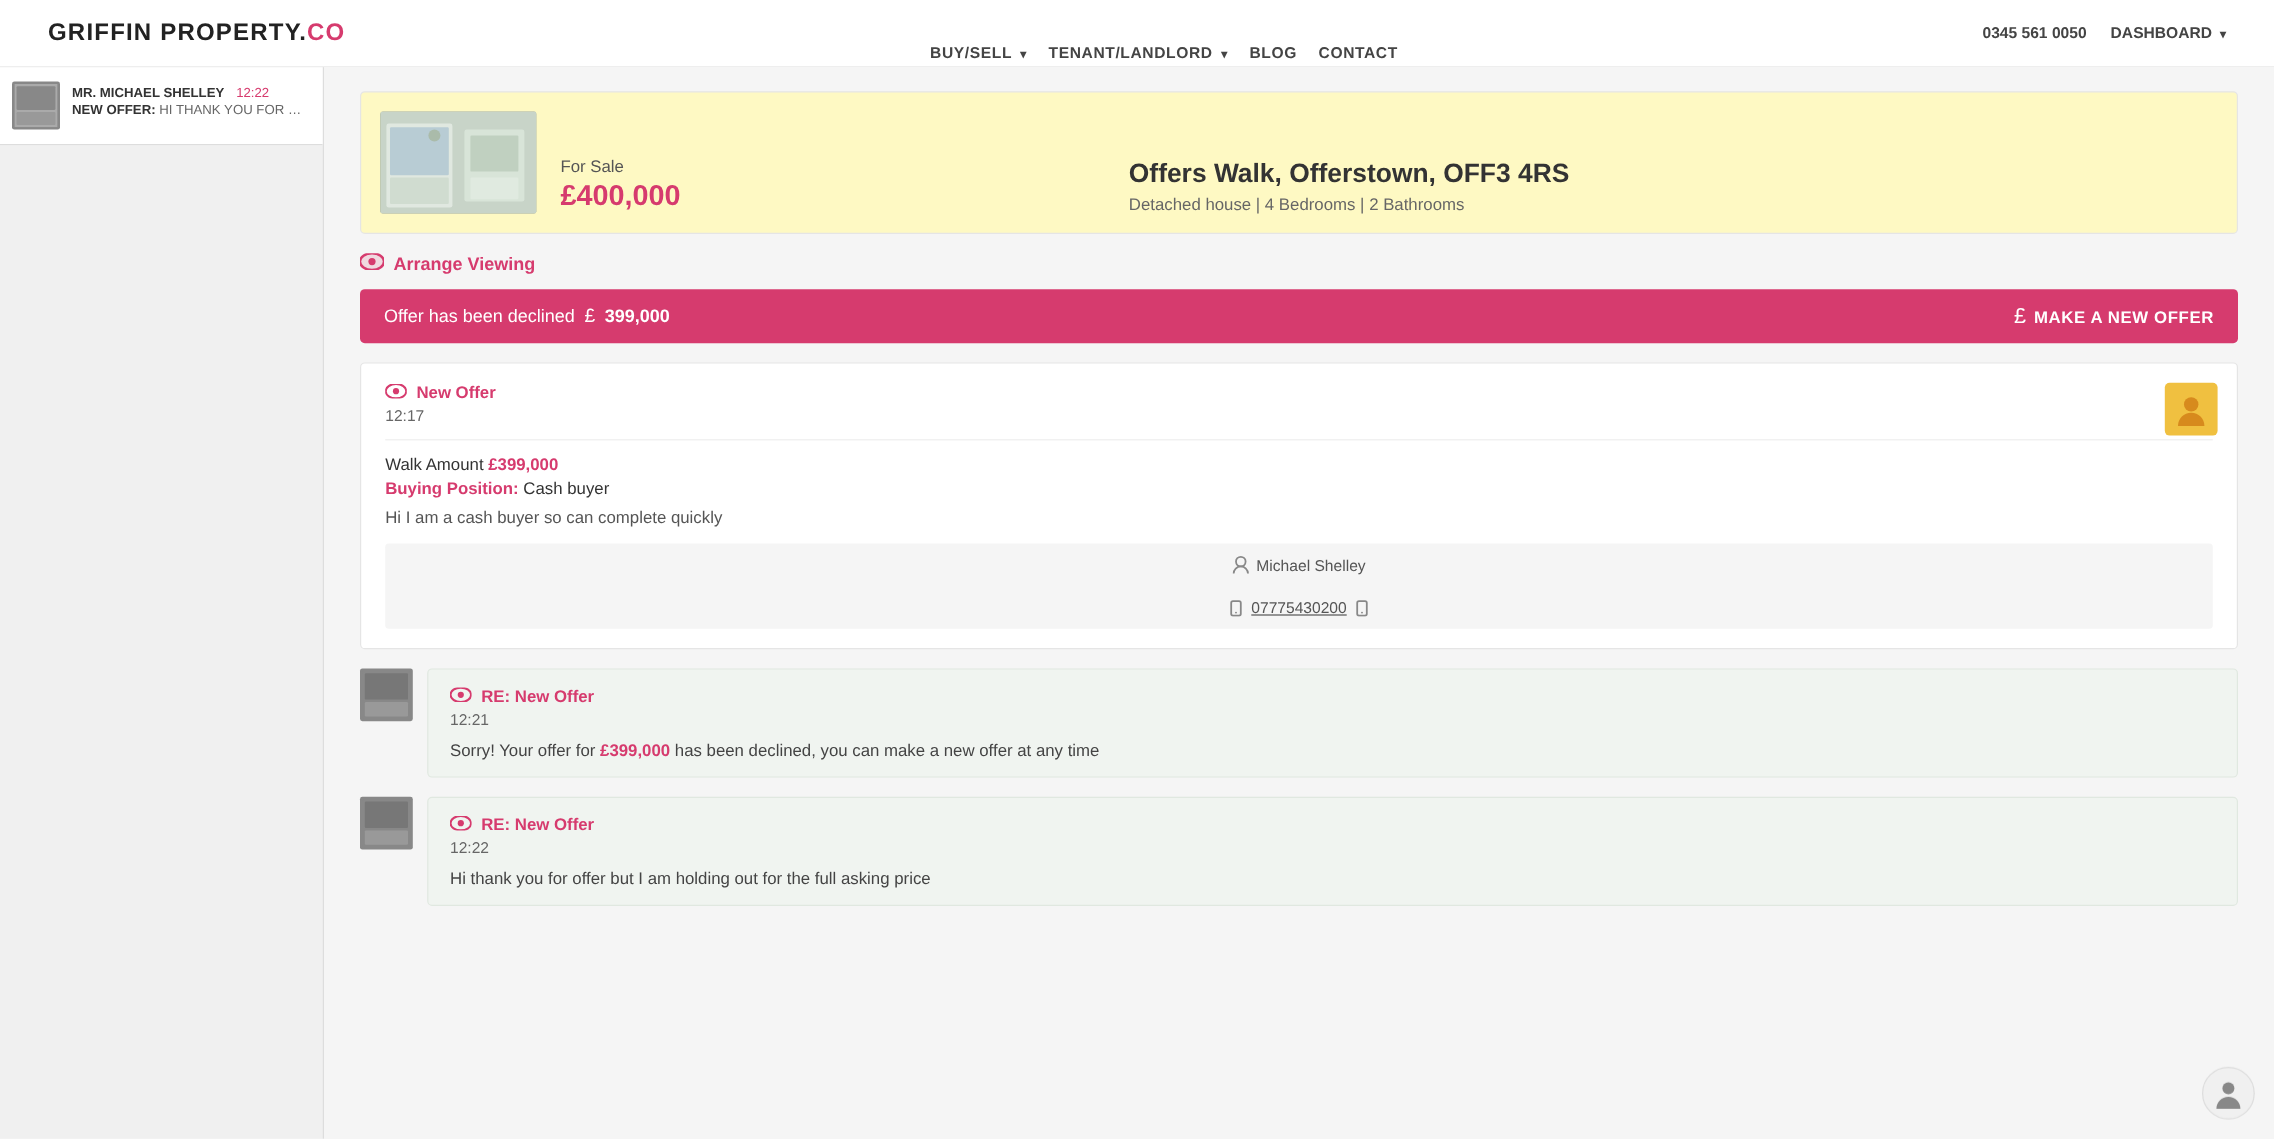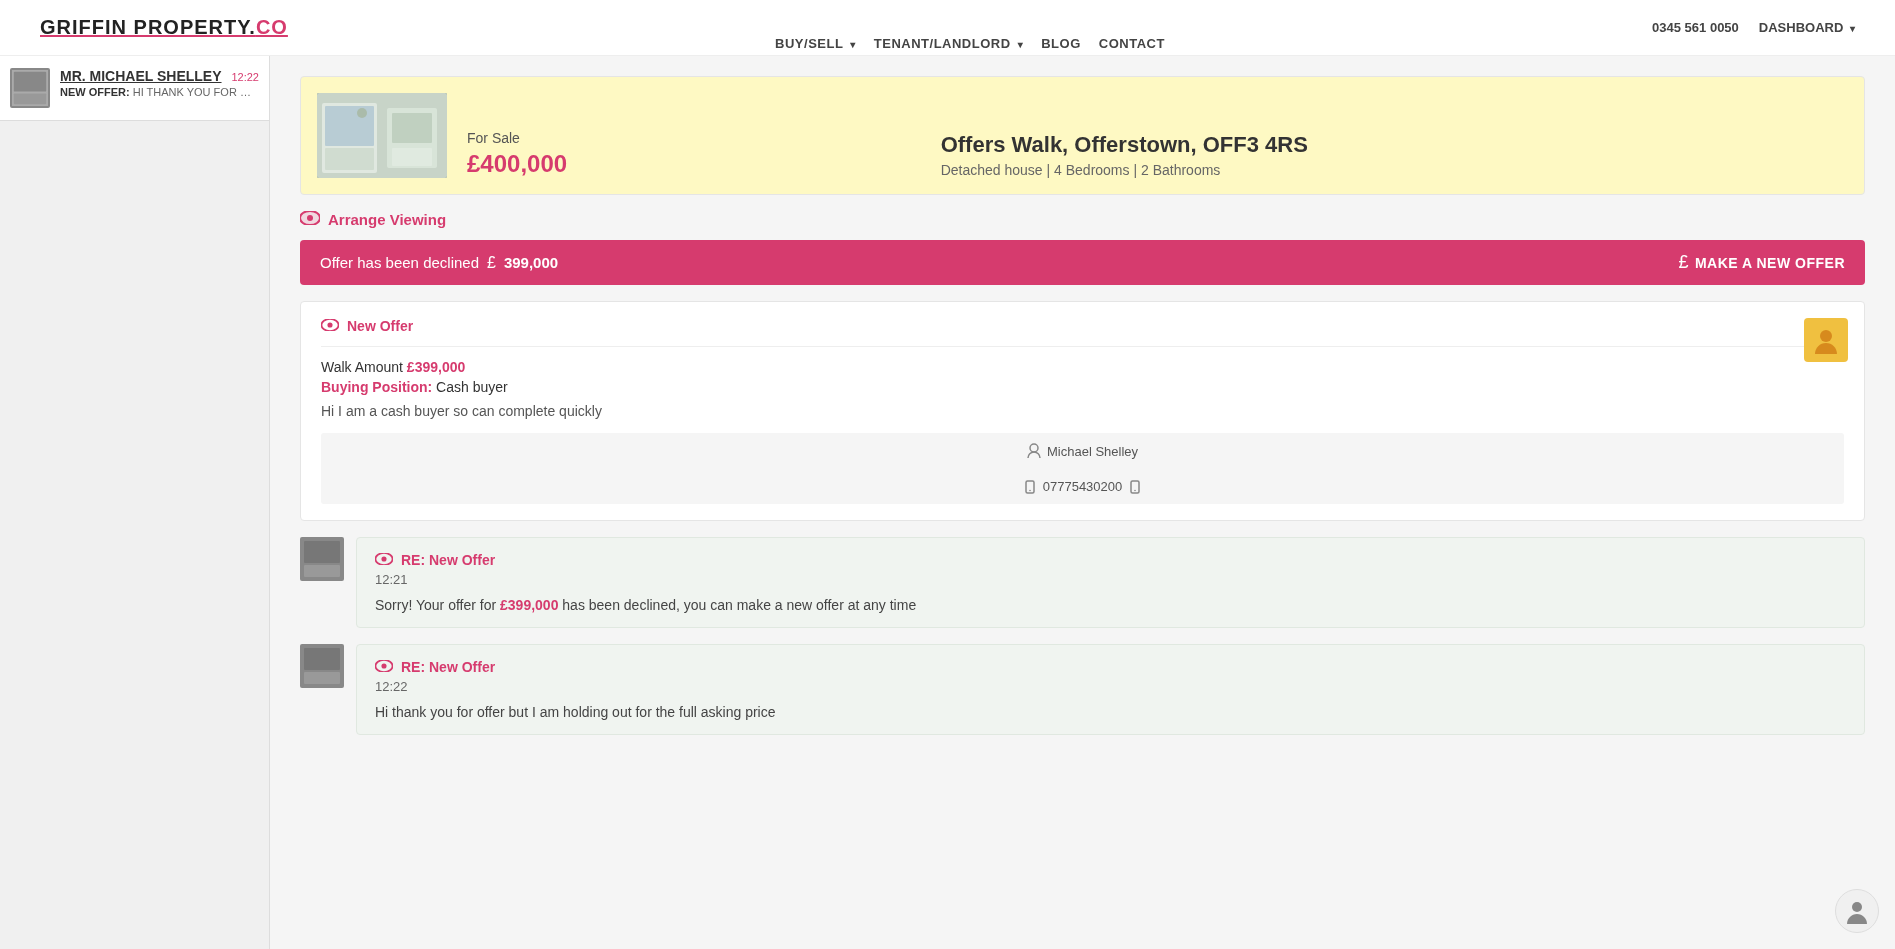--- a/index.html
+++ b/index.html
@@ -14,21 +14,20 @@
       padding: 0 40px;
       height: 56px;
       justify-content: space-between;
     }
     .navbar-logo {
       font-size: 20px;
       font-weight: bold;
       color: #d63b6e;
       letter-spacing: 1px;
       text-transform: uppercase;
-      text-decoration: underline;
     }
     .navbar-logo span { color: #222; }
     .navbar-links {
       display: flex;
       gap: 18px;
       align-items: flex-start;
       margin-top: 32px;
     }
     .navbar-links a {
       text-decoration: none;
@@ -86,24 +85,23 @@
       margin-right: 10px;
       overflow: hidden;
       display: flex;
       align-items: center;
       justify-content: center;
     }
     .sidebar-avatar svg { width: 36px; height: 36px; }
     .sidebar-item-content { flex: 1; min-width: 0; }
     .sidebar-item-name {
       font-weight: bold;
-      font-size: 14px;
+      font-size: 11px;
       color: #333;
       text-transform: uppercase;
-      text-decoration: underline;
     }
     .sidebar-item-time {
       color: #d63b6e;
       font-size: 11px;
       margin-left: 6px;
     }
     .sidebar-item-preview {
       font-size: 11px;
       color: #666;
       white-space: nowrap;
@@ -221,21 +219,21 @@
       padding: 10px 14px;
       display: flex;
       align-items: center;
       gap: 20px;
       margin-top: 14px;
       font-size: 13px;
       color: #555;
       flex-direction: column;
     }
     .offer-contact-name { display: flex; align-items: center; gap: 6px; }
-    .offer-contact-phone { display: flex; align-items: center; gap: 6px; }
+    .offer-contact-phone { display: flex; align-items: center; gap: 6px; text-decoration: underline; }
     .avatar-placeholder {
       position: absolute;
       top: 16px;
       right: 16px;
       width: 44px;
       height: 44px;
       background: #f0c040;
       border-radius: 4px;
       display: flex;
       align-items: center;
@@ -402,20 +400,21 @@
       <div class="offer-card">
         <div class="offer-card-header">
           <span>
             <svg width="18" height="12" viewBox="0 0 20 14" fill="none" xmlns="http://www.w3.org/2000/svg">
               <ellipse cx="10" cy="7" rx="10" ry="7" fill="none" stroke="#d63b6e" stroke-width="2"></ellipse>
               <circle cx="10" cy="7" r="3" fill="#d63b6e"></circle>
             </svg>
           </span>
           <span>New Offer</span>
         </div>
+        <div class="offer-time">12:17</div>
         <hr class="offer-separator">
         <div class="offer-detail">
           <span>Walk Amount</span>
           <span class="offer-amount">£399,000</span>
         </div>
         <div class="offer-detail">
           <span class="offer-buying">Buying Position:</span>
           <span>Cash buyer</span>
         </div>
         <div class="offer-message">Hi I am a cash buyer so can complete quickly</div>

